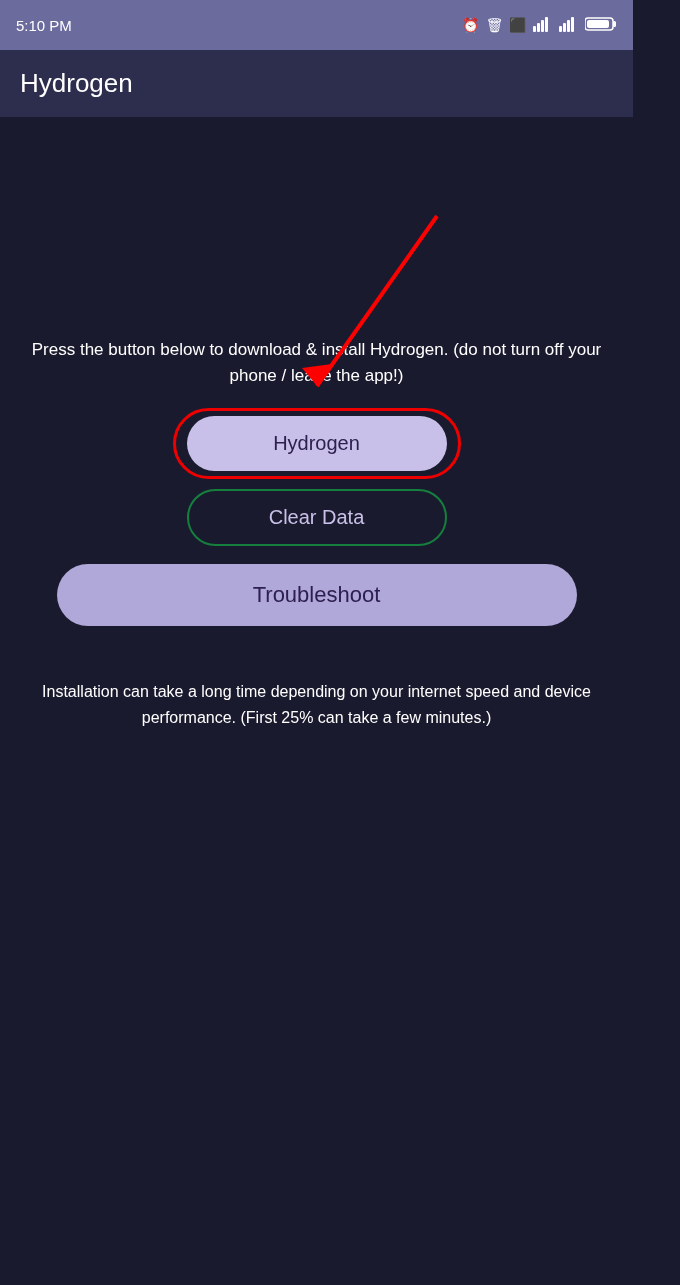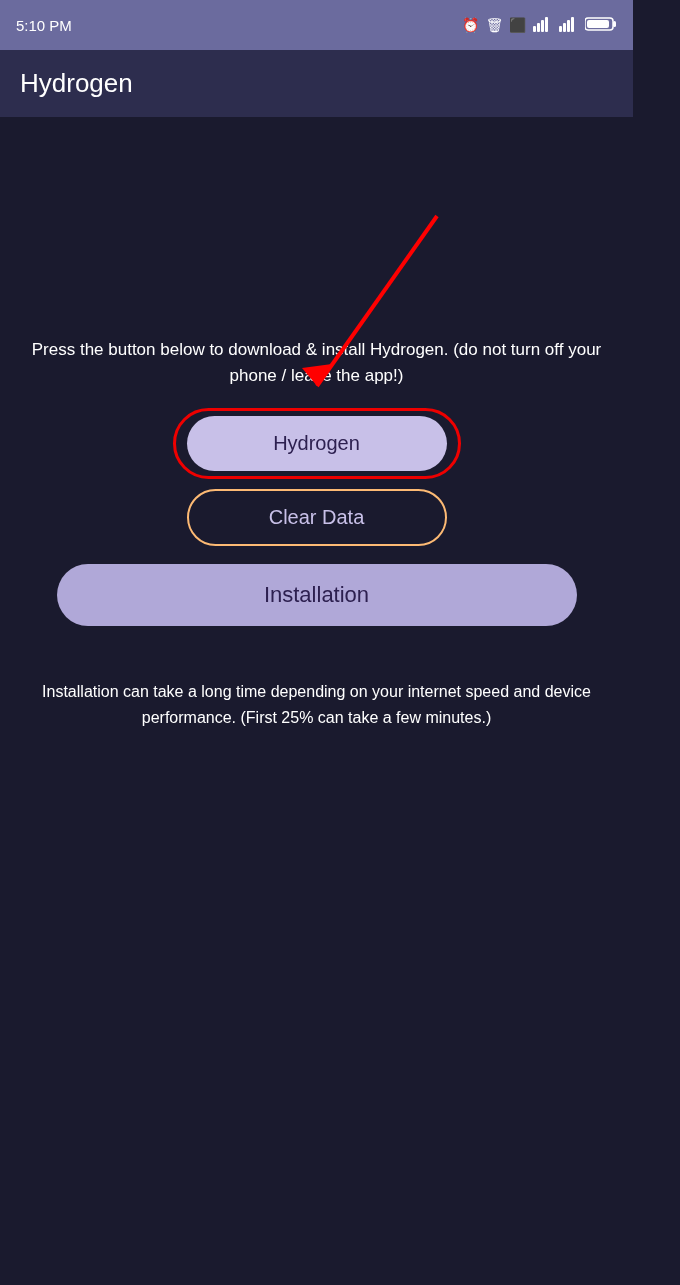--- a/index.html
+++ b/index.html
@@ -106,21 +106,21 @@
       padding: 16px 80px;
       font-size: 20px;
       font-weight: 500;
       cursor: pointer;
       width: 260px;
     }
 
     .btn-clear-data {
       background-color: transparent;
       color: #c8c0e8;
-      border: 2px solid #fdba74;
+      border: 2px solid #15803d;
       border-radius: 30px;
       padding: 15px 80px;
       font-size: 20px;
       font-weight: 400;
       cursor: pointer;
       width: 260px;
       margin-bottom: 18px;
     }
 
     .btn-troubleshoot {
@@ -206,20 +206,20 @@
         <polygon points="80,180 95,158 65,162" fill="red"></polygon>
       </svg>
 
       <div class="btn-install-wrapper">
         <div class="install-highlight"></div>
         <button class="btn-install">Hydrogen</button>
       </div>
 
       <button class="btn-clear-data">Clear Data</button>
 
-      <button class="btn-troubleshoot">Installation</button>
+      <button class="btn-troubleshoot">Troubleshoot</button>
 
       <p class="info-text">Installation can take a long time depending on your internet speed and device performance. (First 25% can take a few minutes.)</p>
     </div>
 
   </div>
 
 </div>
 
 </body></html>

